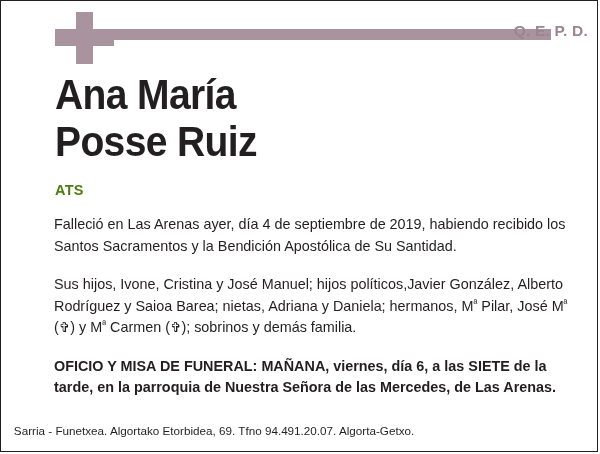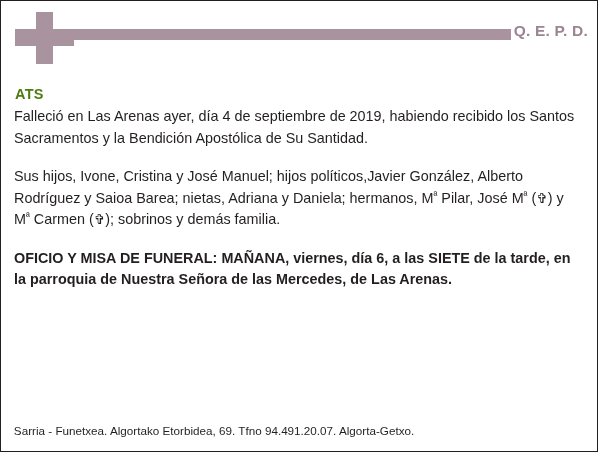--- a/index.html
+++ b/index.html
@@ -13,20 +13,21 @@
   }
 
   .notice-card {
     position: relative;
     width: 598px;
     height: 452px;
     box-sizing: border-box;
     border: 1px solid #231f20;
     background: #ffffff;
     overflow: hidden;
+    padding-left: 40px;
   }
 
   
   .notice-header {
     position: relative;
     height: 68px;
   }
 
   .cross-icon {
     position: absolute;
@@ -96,21 +97,21 @@
     margin-top: 17px;
     font-size: 14.5px;
     font-weight: bold;
     letter-spacing: 0.3px;
     color: #4d7c0f;
   }
 
   
   .body-block {
     padding: 0 12px 0 13px;
-    margin-top: 4px;
+    margin-top: 16px;
   }
   .para {
     font-size: 14.6px;
     line-height: 21.5px;
     color: #231f20;
     margin: 0 0 17px 0;
     transform: scaleX(0.985);
     transform-origin: left top;
   }
   .para:last-child {
@@ -150,20 +151,24 @@
 
   <div class="notice-header">
     <div class="cross-icon">
       <div class="cross-v"></div>
       <div class="cross-h"></div>
     </div>
     <div class="header-bar"></div>
     <div class="qepd">Q. E. P. D.</div>
   </div>
 
+  <div class="name-block">
+    <div class="name-line">Ana María</div>
+    <div class="name-line">Posse Ruiz</div>
+  </div>
 
   <div class="profession">ATS</div>
 
   <div class="body-block">
 
     <p class="para">Falleció en Las Arenas ayer, día 4 de septiembre de 2019, habiendo recibido los Santos Sacramentos y la Bendición Apostólica de Su Santidad.</p>
 
     <p class="para"><span>Sus hijos, Ivone, Cristina y José Manuel; hijos políticos,Javier González, Alberto Rodríguez y Saioa Barea; nietas, Adriana y Daniela; hermanos, M</span><span class="ordinal">ª</span><span> Pilar, José M</span><span class="ordinal">ª</span><span> (</span><span class="cross-glyph">✞</span><span>) y M</span><span class="ordinal">ª</span><span> Carmen (</span><span class="cross-glyph">✞</span><span>); sobrinos y demás familia.</span></p>
 
     <p class="para bold">OFICIO Y MISA DE FUNERAL: MAÑANA, viernes, día 6, a las SIETE de la tarde, en la parroquia de Nuestra Señora de las Mercedes, de Las Arenas.</p>

